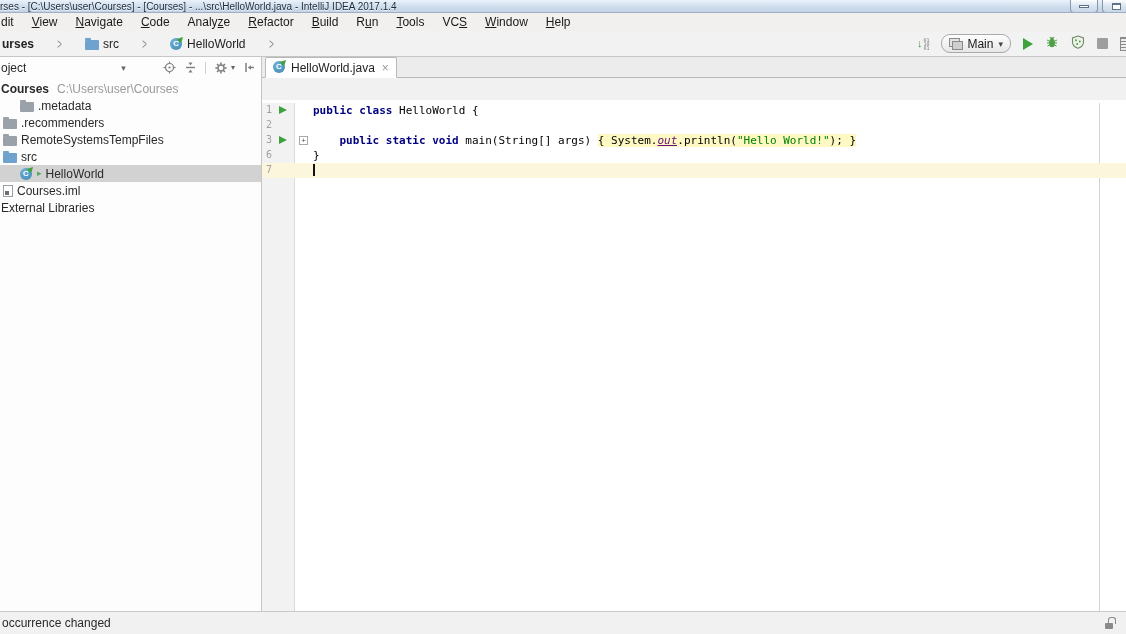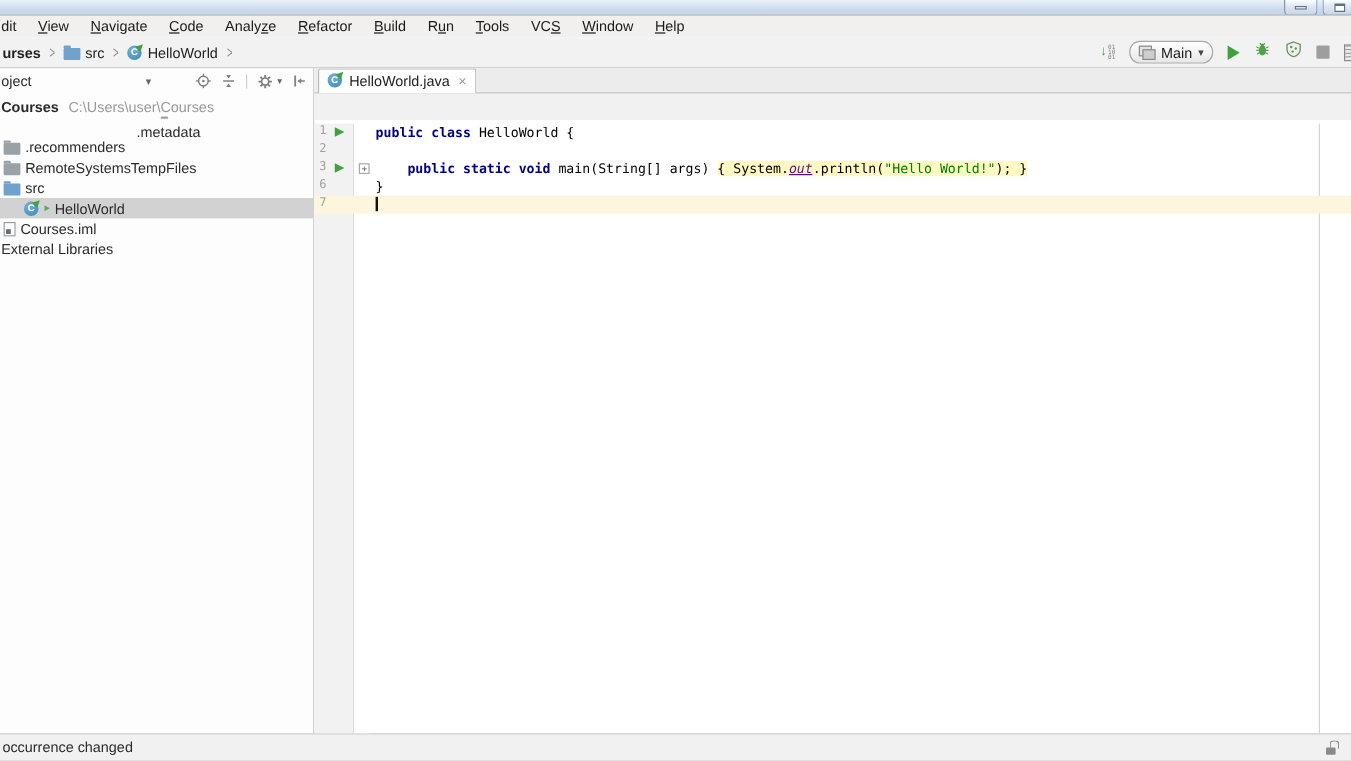--- a/index.html
+++ b/index.html
@@ -28,21 +28,21 @@
   .menubar { height:18px; background:#f1f0ef; display:flex; align-items:center; font-size:12px; color:#1a1a1a; }
   .menu-item { padding:1px 9px; white-space:nowrap; }
   .menu-item:first-child { padding-left:1px; }
   .menu-item u { text-underline-offset:1px; }
 
   
   .navbar {
     height:26px; background:#f2f2f2; border-bottom:1px solid #c6c6c6;
     display:flex; align-items:center; justify-content:space-between; overflow:hidden;
   }
-  .breadcrumbs { display:flex; align-items:center; gap:6px; padding-left:2px; font-size:12px; }
+  .breadcrumbs { display:flex; align-items:center; gap:22px; padding-left:2px; font-size:12px; }
   .crumb { display:inline-flex; align-items:center; gap:4px; }
   .bc-chev { display:inline-block; color:#8f8f8f; font-size:12px; transform:scale(.65,1.15); }
 
   .folder-ico { position:relative; display:inline-block; width:14px; height:10px; border-radius:1px; margin-top:2px; }
   .folder-ico::before { content:""; position:absolute; top:-2px; left:0; width:6px; height:2px; border-radius:1px 1px 0 0; background:inherit; }
   .folder-gray { background:#9aa1a8; }
   .folder-blue { background:#6fa3ce; }
 
   .class-icon { position:relative; display:inline-block; width:13px; height:13px; }
   .class-icon .ci-letter {
@@ -144,20 +144,21 @@
   .lock::before { content:""; position:absolute; top:0; right:0; width:6px; height:6px;
     border:1.5px solid #8a8a8a; border-bottom:none; border-radius:3px 3px 0 0; }
   .lock::after { content:""; position:absolute; bottom:0; left:0; width:8px; height:6px; background:#8a8a8a; border-radius:1px; }
 </style>
 </head>
 <body>
 
 <div class="app">
 
   <div class="titlebar">
+    <span class="title-text">rses - [C:\Users\user\Courses] - [Courses] - ...\src\HelloWorld.java - IntelliJ IDEA 2017.1.4</span>
     <div class="win-buttons">
       <div class="win-btn">
           <div class="glyph-min"></div>
         </div>
       <div class="win-btn">
           <div class="glyph-max"></div>
         </div>
     </div>
   </div>
 
@@ -288,21 +289,21 @@
               <path d="M5 6.5 L8 4.2 V8.8 Z" fill="#7f7f7f"></path>
             </svg>
           </span>
         </div>
       </div>
       <div class="tree" id="project-tree">
           <div class="tree-row" style="padding-left: 1px;">
             <span class="tree-label bold">Courses</span>
             <span class="tree-suffix">C:\Users\user\Courses</span>
           </div>
-          <div class="tree-row" style="padding-left: 20px; flex-direction: column;">
+          <div class="tree-row" style="padding-left: 20px;">
             <span class="folder-ico folder-gray"></span>
             <span class="tree-label">.metadata</span>
           </div>
           <div class="tree-row" style="padding-left: 3px;">
             <span class="folder-ico folder-gray"></span>
             <span class="tree-label">.recommenders</span>
           </div>
           <div class="tree-row" style="padding-left: 3px;">
             <span class="folder-ico folder-gray"></span>
             <span class="tree-label">RemoteSystemsTempFiles</span>

